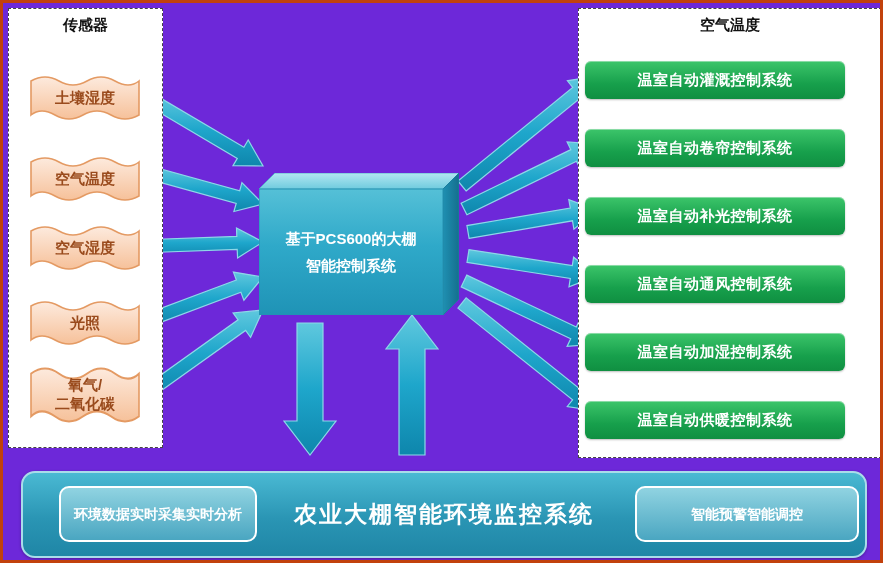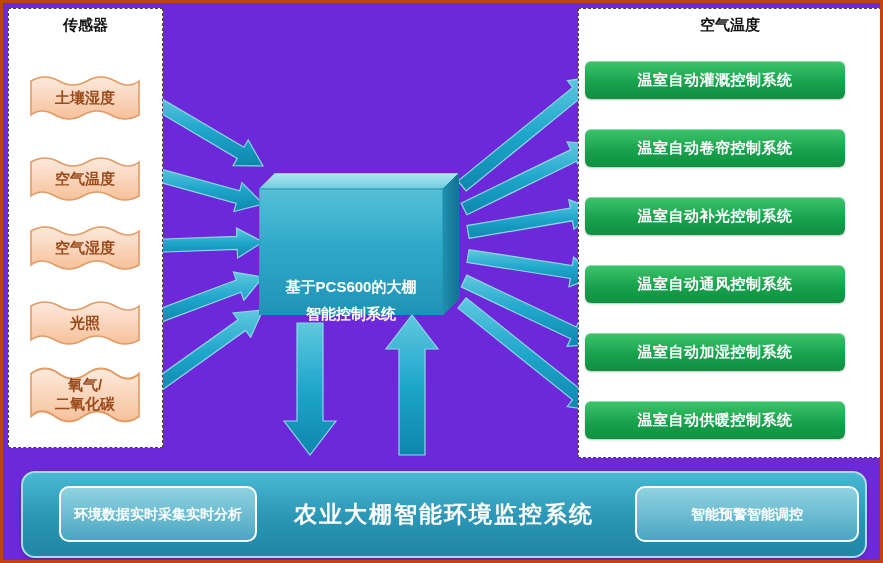--- a/index.html
+++ b/index.html
@@ -24,21 +24,21 @@
     position:absolute;inset:0;display:flex;flex-direction:column;align-items:center;justify-content:center;
     color:#9a4b1d;font-size:15px;font-weight:bold;line-height:1.25;text-align:right;
   }
 
   
   .controller{position:absolute;left:256px;top:170px;width:200px;height:142px;}
   .controller svg{position:absolute;left:0;top:0;width:100%;height:100%;}
   .controller .lbl{
     position:absolute;left:0;top:16px;width:184px;height:126px;
     display:flex;flex-direction:column;align-items:center;justify-content:center;
-    color:#fff;font-size:15px;font-weight:bold;line-height:1.8;text-align:center;margin-top:48px;
+    color:#fff;font-size:15px;font-weight:bold;line-height:1.8;text-align:center;
   }
 
   
   .device{
     position:absolute;left:6px;width:260px;height:38px;border-radius:6px;
     background:linear-gradient(180deg,#3cc56a 0%,#1ca850 50%,#12954425 50%,#129544 100%);
     background:linear-gradient(180deg,#3cc56a,#17a04c 60%,#0f8f41);
     box-shadow:inset 0 1px 0 rgba(255,255,255,.4), 0 1px 2px rgba(0,0,0,.25);
     display:flex;align-items:center;justify-content:center;
     color:#fff;font-size:15px;font-weight:bold;letter-spacing:.5px;

